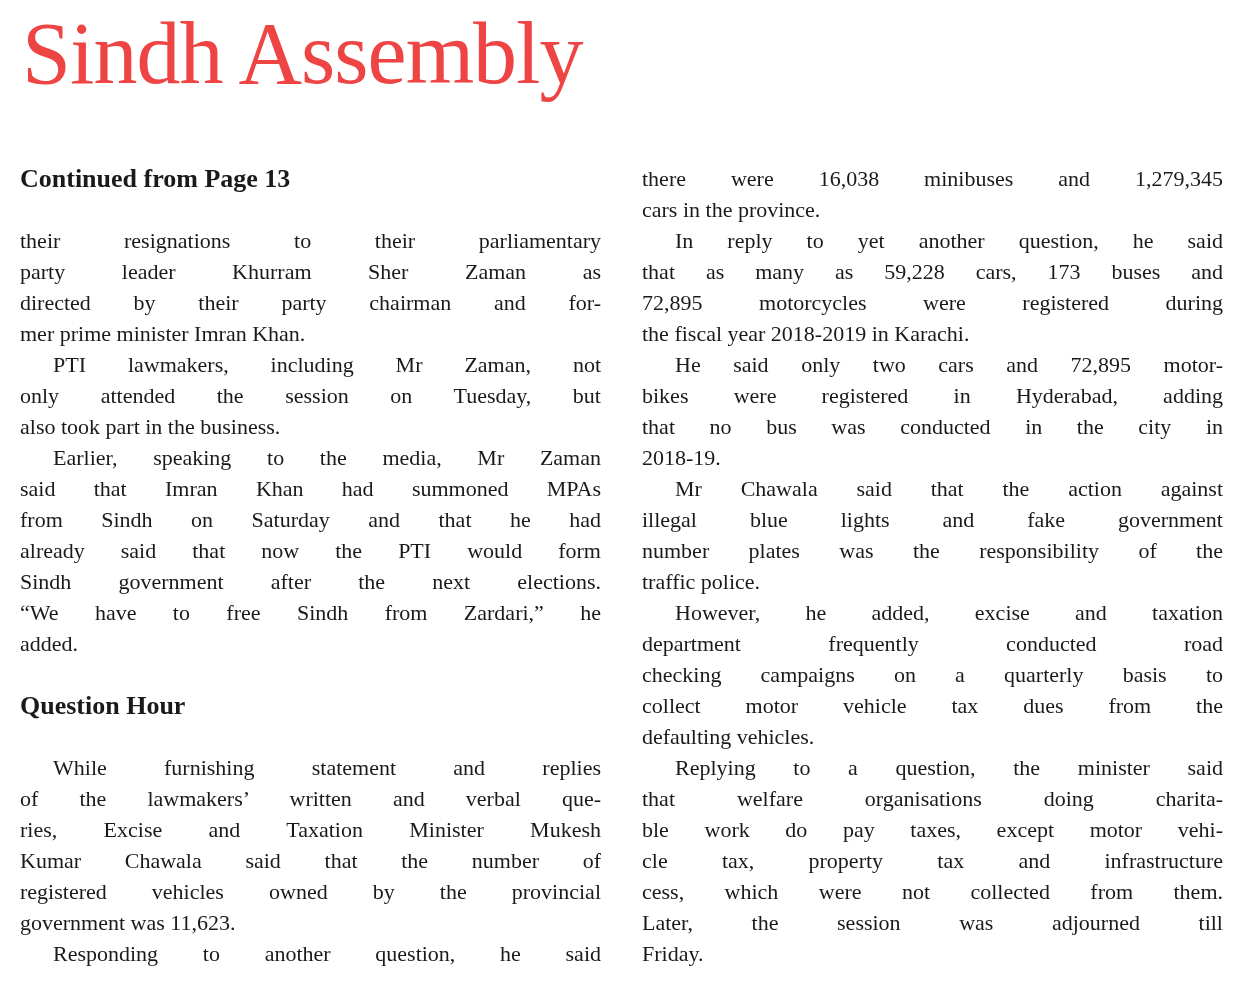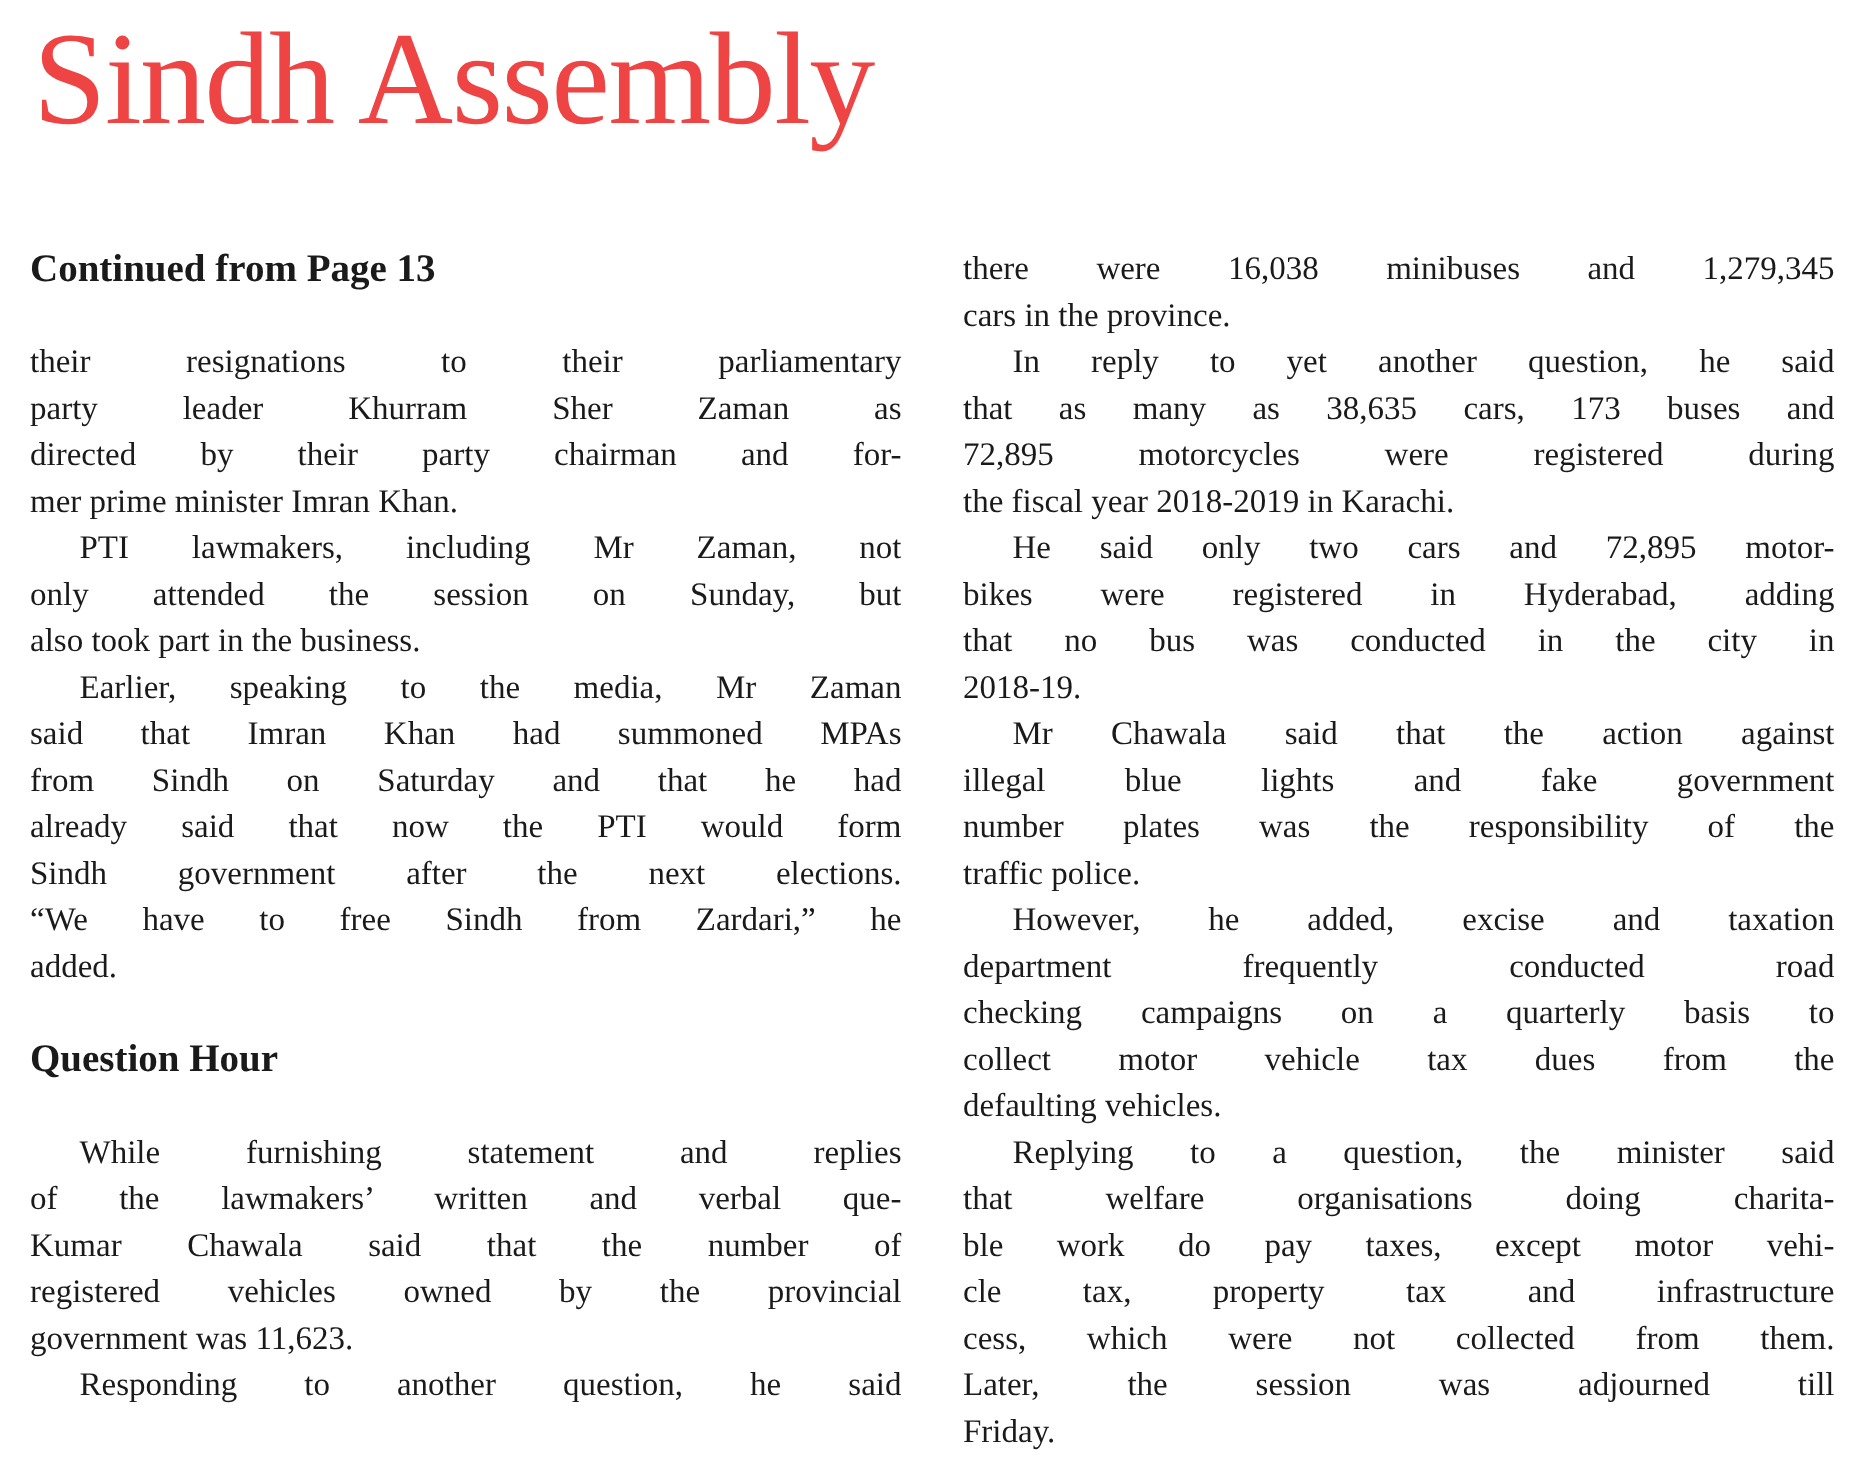--- a/index.html
+++ b/index.html
@@ -39,60 +39,61 @@
 
   <div>
     <span class="line">their resignations to their parliamentary</span>
     <span class="line">party leader Khurram Sher Zaman as</span>
     <span class="line">directed by their party chairman and for-</span>
     <span class="line last">mer prime minister Imran Khan.</span>
   </div>
 
   <div>
     <span class="line indent">PTI lawmakers, including Mr Zaman, not</span>
-    <span class="line">only attended the session on Sunday, but</span>
+    <span class="line">only attended the session on Tuesday, but</span>
     <span class="line last">also took part in the business.</span>
   </div>
 
   <div>
     <span class="line indent">Earlier, speaking to the media, Mr Zaman</span>
     <span class="line">said that Imran Khan had summoned MPAs</span>
     <span class="line">from Sindh on Saturday and that he had</span>
     <span class="line">already said that now the PTI would form</span>
     <span class="line">Sindh government after the next elections.</span>
     <span class="line">“We have to free Sindh from Zardari,” he</span>
     <span class="line last">added.</span>
   </div>
 
   <span class="gap"></span>
   <span class="subhead">Question Hour</span>
   <span class="gap"></span>
 
   <div>
     <span class="line indent">While furnishing statement and replies</span>
     <span class="line">of the lawmakers’ written and verbal que-</span>
+    <span class="line">ries, Excise and Taxation Minister Mukesh</span>
     <span class="line">Kumar Chawala said that the number of</span>
     <span class="line">registered vehicles owned by the provincial</span>
     <span class="line last">government was 11,623.</span>
   </div>
 
   <div>
     <span class="line indent">Responding to another question, he said</span>
   </div>
 </div>
 
 <div class="col col-right">
   <div>
     <span class="line">there were 16,038 minibuses and 1,279,345</span>
     <span class="line last">cars in the province.</span>
   </div>
 
   <div>
     <span class="line indent">In reply to yet another question, he said</span>
-    <span class="line">that as many as 38,635 cars, 173 buses and</span>
+    <span class="line">that as many as 59,228 cars, 173 buses and</span>
     <span class="line">72,895 motorcycles were registered during</span>
     <span class="line last">the fiscal year 2018-2019 in Karachi.</span>
   </div>
 
   <div>
     <span class="line indent">He said only two cars and 72,895 motor-</span>
     <span class="line">bikes were registered in Hyderabad, adding</span>
     <span class="line">that no bus was conducted in the city in</span>
     <span class="line last">2018-19.</span>
   </div>

